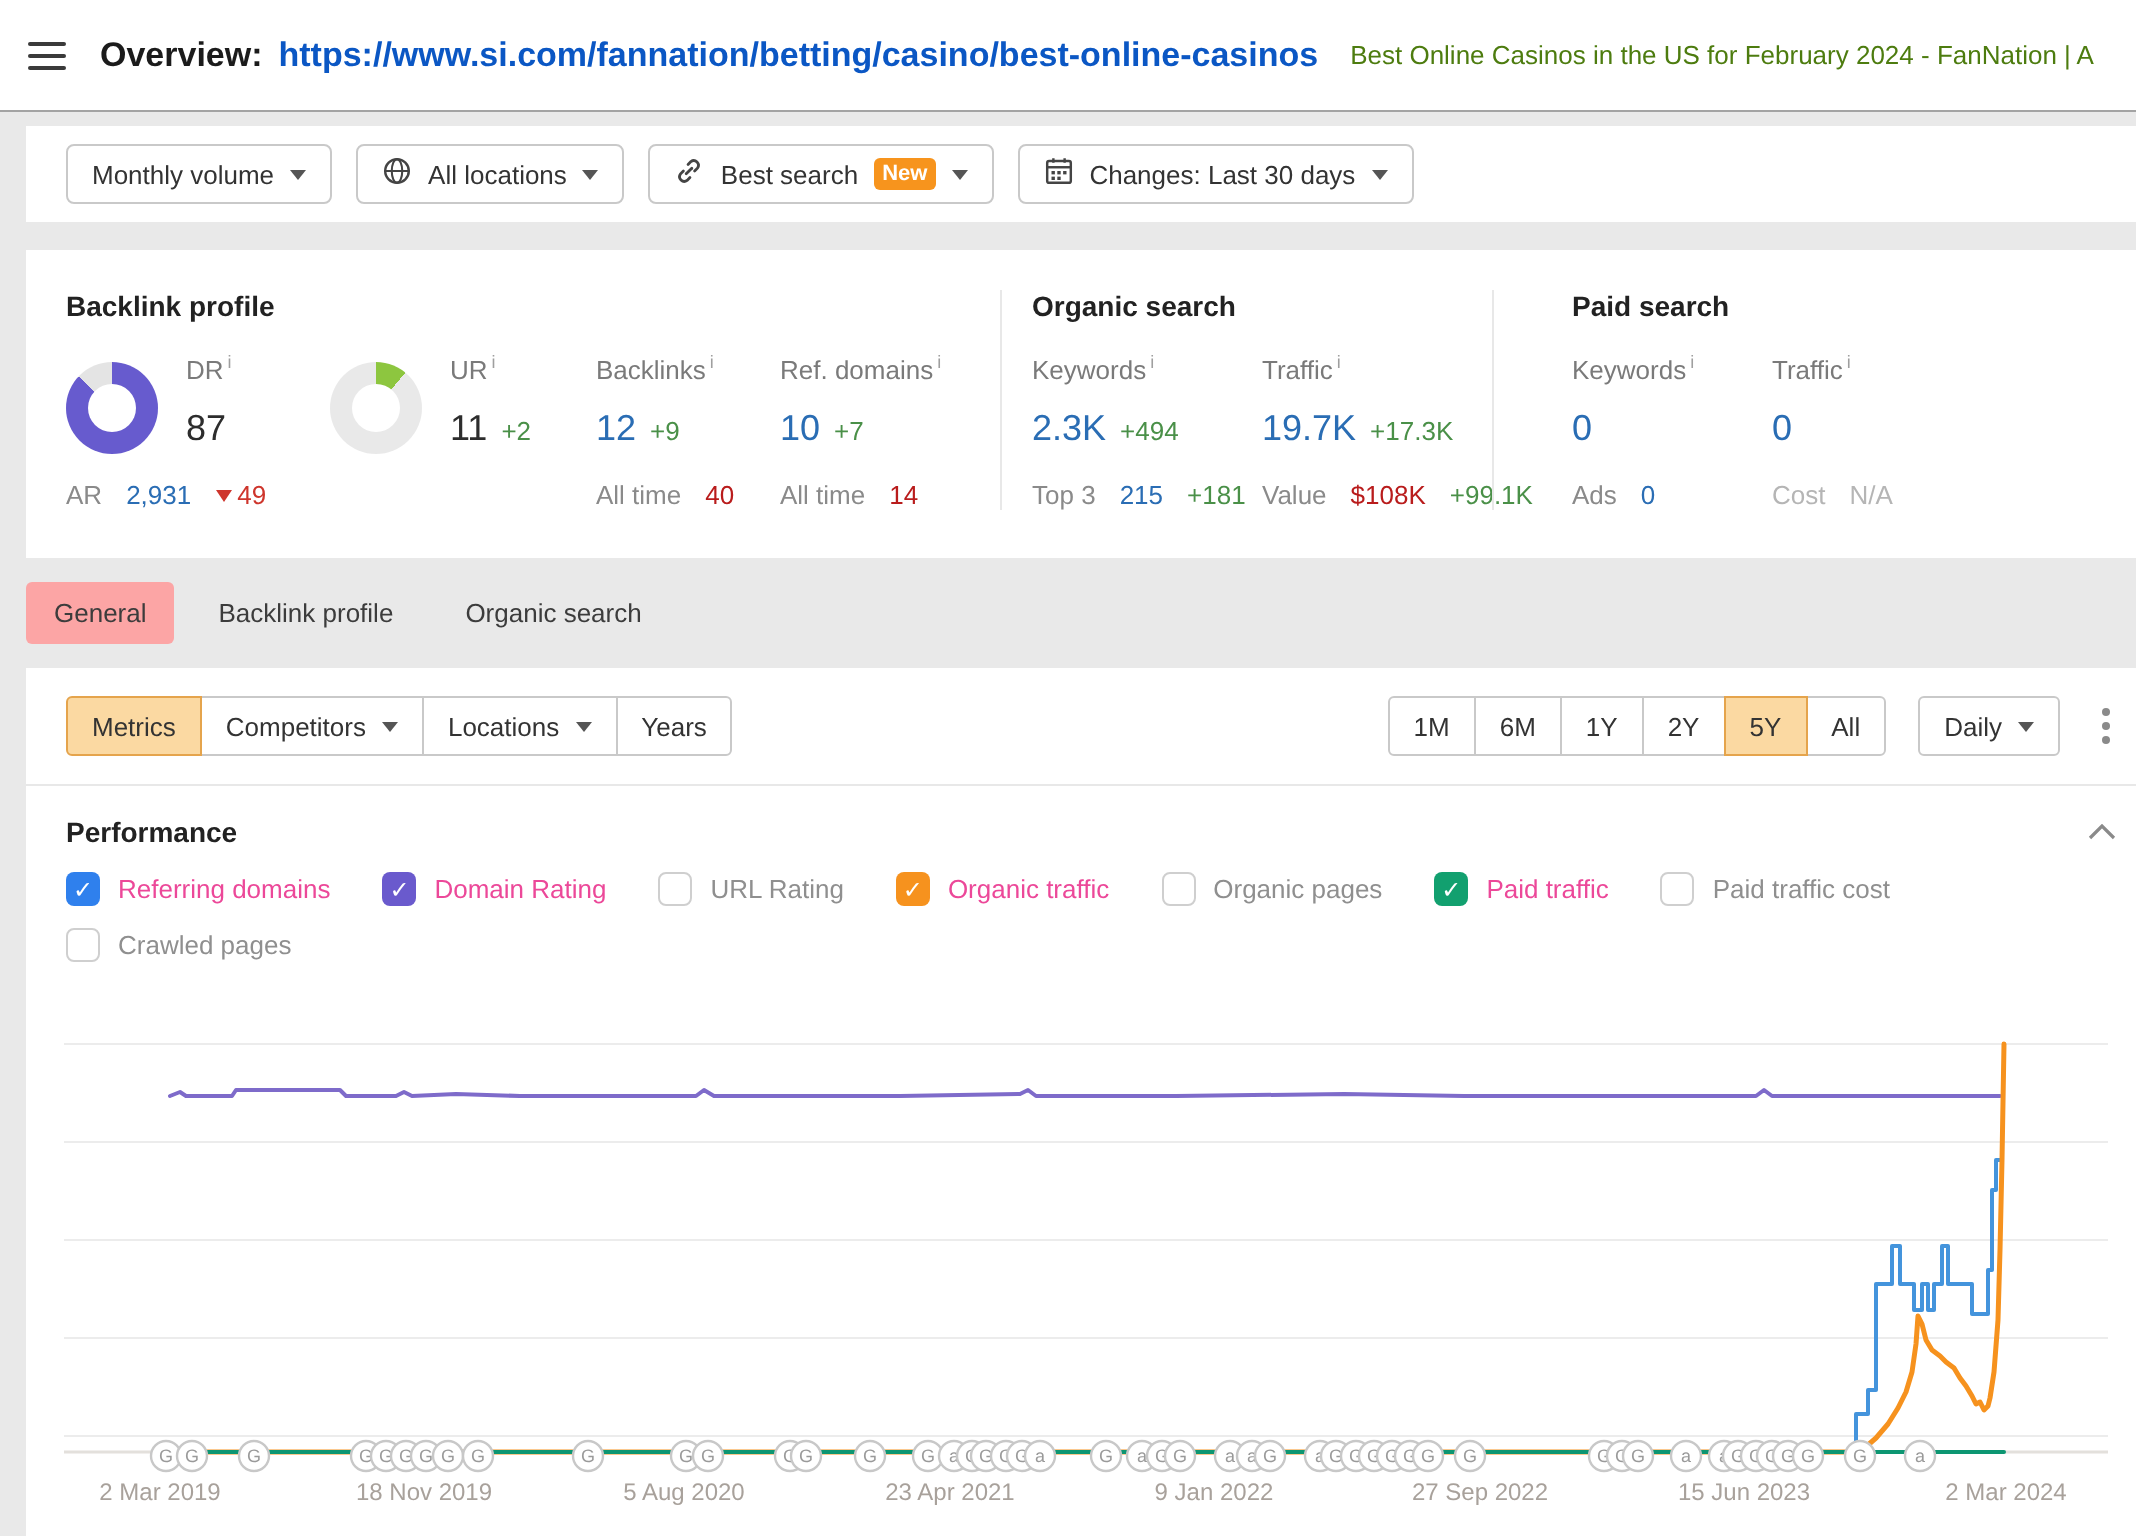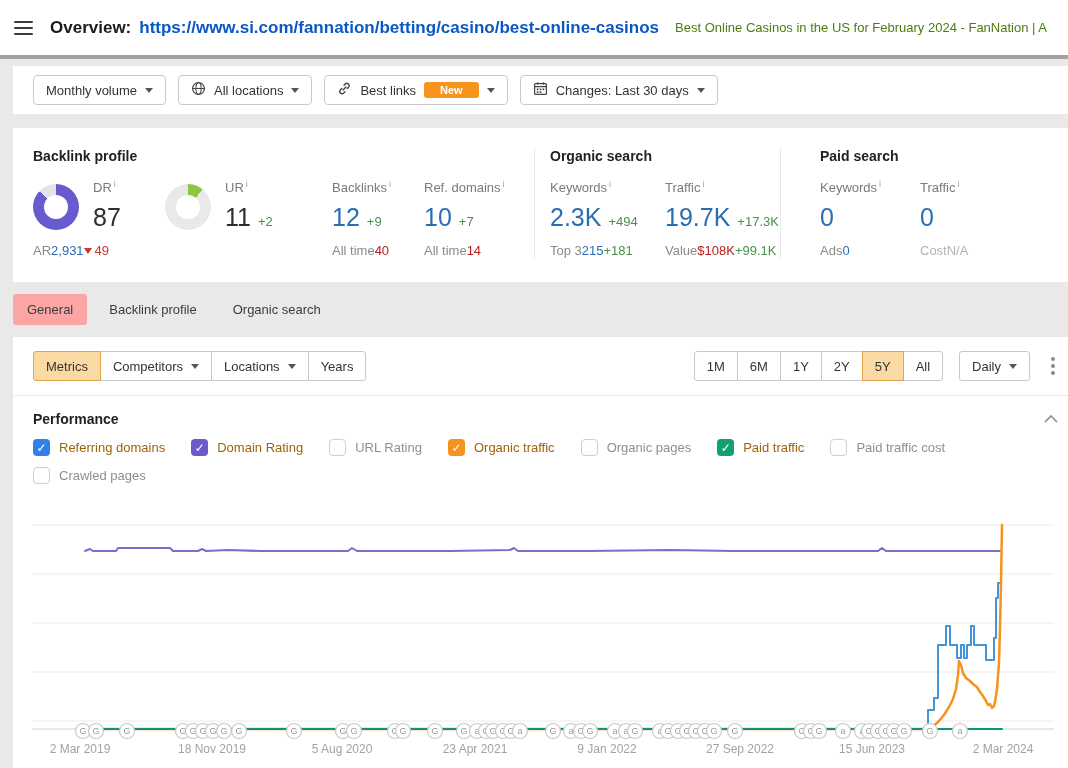--- a/index.html
+++ b/index.html
@@ -3,60 +3,60 @@
 <meta charset="utf-8">
 <style>
   html,body{margin:0;padding:0;}
   body{
     width:1068px;height:768px;overflow:hidden;position:relative;
     background:#e9e9e9;font-family:"Liberation Sans",sans-serif;
     -webkit-font-smoothing:antialiased;
   }
   
   .topbar{background:#fff;height:55px;display:flex;align-items:center;
-    padding-left:14px;border-bottom:4px solid #a3a3a3;white-space:nowrap;overflow:hidden;}
+    padding-left:14px;border-bottom:1px solid #a3a3a3;white-space:nowrap;overflow:hidden;}
   .hamburger{width:19px;margin-right:17px;cursor:pointer;flex:none;}
   .hamburger span{display:block;height:2px;background:#3a3a3a;margin:4px 0;border-radius:1px;}
   .ov-label{font-size:17px;font-weight:bold;color:#1b1b1b;margin-right:8px;flex:none;}
   .ov-url{font-size:17px;font-weight:bold;color:#0b57c4;text-decoration:none;margin-right:16px;flex:none;cursor:pointer;}
   .ov-title{font-size:13px;color:#4d7c0f;overflow:hidden;flex:1;}
 
   
   .card{background:#fff;margin-left:13px;width:1067px;box-sizing:border-box;}
 
   
   .filterbar{margin-top:7px;padding:9px 20px;display:flex;gap:12px;align-items:center;}
   .fbtn{display:inline-flex;align-items:center;gap:8px;background:#fff;border:1px solid #c9c9c9;
     border-radius:4px;height:30px;padding:0 12px;font-size:13px;color:#333;
     font-family:inherit;cursor:pointer;}
   .caret{width:0;height:0;border-left:4px solid transparent;border-right:4px solid transparent;
     border-top:5px solid #555;flex:none;}
-  .badge{background:#f7941d;color:#fff;font-size:11px;font-weight:bold;padding:2px 16px;border-radius:3px;}
+  .badge{background:#f7941d;color:#fff;font-size:11px;font-weight:bold;padding:2px 4px;border-radius:3px;}
 
   
   .metrics{margin-top:14px;padding:20px 20px 24px;display:flex;}
   .mgroup h3{margin:0 0 15px;font-size:14px;color:#222;}
   .mrow{display:flex;}
   .mlabel{font-size:13px;color:#7a7a7a;height:18px;}
   .mlabel sup{font-size:9px;color:#9f9f9f;margin-left:2px;}
   .mvalrow{display:flex;align-items:baseline;gap:7px;margin-top:5px;height:32px;}
-  .mval{font-size:25px;color:#2a6db4;line-height:30px;}
+  .mval{font-size:18px;color:#2a6db4;line-height:30px;}
   .mval.dark{color:#2d2d2d;}
   .chg{font-size:13px;color:#4a9048;}
-  .msub{margin-top:9px;font-size:13px;display:flex;gap:0;align-items:center;}
+  .msub{margin-top:9px;font-size:13px;display:flex;gap:12px;align-items:center;}
   .msub .g{color:#8a8a8a;} .msub .b{color:#2a6db4;} .msub .d{color:#b91c1c;} .msub .light{color:#b5b5b5;}
   .red-change{color:#ce352c;font-size:13px;display:inline-flex;align-items:center;gap:3px;}
   .tri-down{width:0;height:0;border-left:4px solid transparent;border-right:4px solid transparent;
     border-top:6px solid #ce352c;display:inline-block;}
   .donut{width:46px;height:46px;border-radius:50%;position:relative;flex:none;}
   .donut::after{content:"";position:absolute;inset:11px;background:#fff;border-radius:50%;}
   .donutflex{display:flex;gap:14px;align-items:center;}
   .dr-block{width:132px;}
   .ur-block{width:133px;}
-  .bk-block{width:92px;margin-left:34px;}
+  .bk-block{width:92px;}
   .rd-block{width:105px;}
   .kw-col,.tr-col{width:115px;}
   .pkw-col,.ptr-col{width:100px;}
   .vdiv{width:1px;background:#e8e8e8;align-self:stretch;}
   .vdiv1{margin-left:5px;margin-right:15px;}
   .vdiv2{margin-right:39px;}
 
   
   .tabs{display:flex;gap:8px;margin:12px 0 12px 13px;}
   .tab{padding:8px 14px;font-size:13px;color:#3c3c3c;border-radius:3px;cursor:pointer;}
@@ -83,21 +83,21 @@
   .chev{cursor:pointer;display:flex;}
 
   .checks{padding:8px 20px 0;}
   .checkrow{display:flex;margin-bottom:11px;}
   .check{display:flex;align-items:center;margin-right:26px;cursor:pointer;}
   .cb{width:17px;height:17px;border-radius:4px;border:1px solid #cfcfcf;background:#fff;margin-right:9px;
     display:flex;align-items:center;justify-content:center;box-sizing:border-box;flex:none;}
   .cb .tick{display:none;color:#fff;font-size:12px;line-height:1;}
   .cb.checked{border:none;}
   .cb.checked .tick{display:block;}
-  .check .lbl{font-size:13px;color:#a16207;}
+  .check .lbl{font-size:13px;color:#ec4899;}
   .check.unchecked .lbl{color:#8f8f8f;}
 
   .chartwrap{padding:8px 0 0 19px;}
   #perf-chart{display:block;}
 </style>
 </head>
 <body>
 
 <div class="topbar">
   <div class="hamburger">
@@ -125,21 +125,21 @@
       <span class="caret"></span>
   </button>
   <button class="fbtn">
     <span class="icn"><svg viewBox="0 0 16 16" width="15" height="15">
           <g stroke="#444" stroke-width="1.5" fill="none" stroke-linecap="round">
             <path d="M6.5 9.5 L9.5 6.5"></path>
             <path d="M7.5 4.5 L9 3 a2.5 2.5 0 0 1 3.5 3.5 L11 8"></path>
             <path d="M8.5 11.5 L7 13 a2.5 2.5 0 0 1 -3.5 -3.5 L5 8"></path>
           </g>
         </svg></span>
-    <span>Best links</span>
+    <span>Best search</span>
     <span class="badge">New</span>
     <span class="caret"></span>
   </button>
   <button class="fbtn">
     <span class="icn"><svg viewBox="0 0 16 16" width="15" height="15">
           <g stroke="#444" fill="none" stroke-width="1.3">
             <rect x="1.7" y="2.7" width="12.6" height="11.6" rx="1"></rect>
             <line x1="1.7" y1="6" x2="14.3" y2="6"></line>
             <line x1="5" y1="1.2" x2="5" y2="3.6"></line>
             <line x1="11" y1="1.2" x2="11" y2="3.6"></line>

